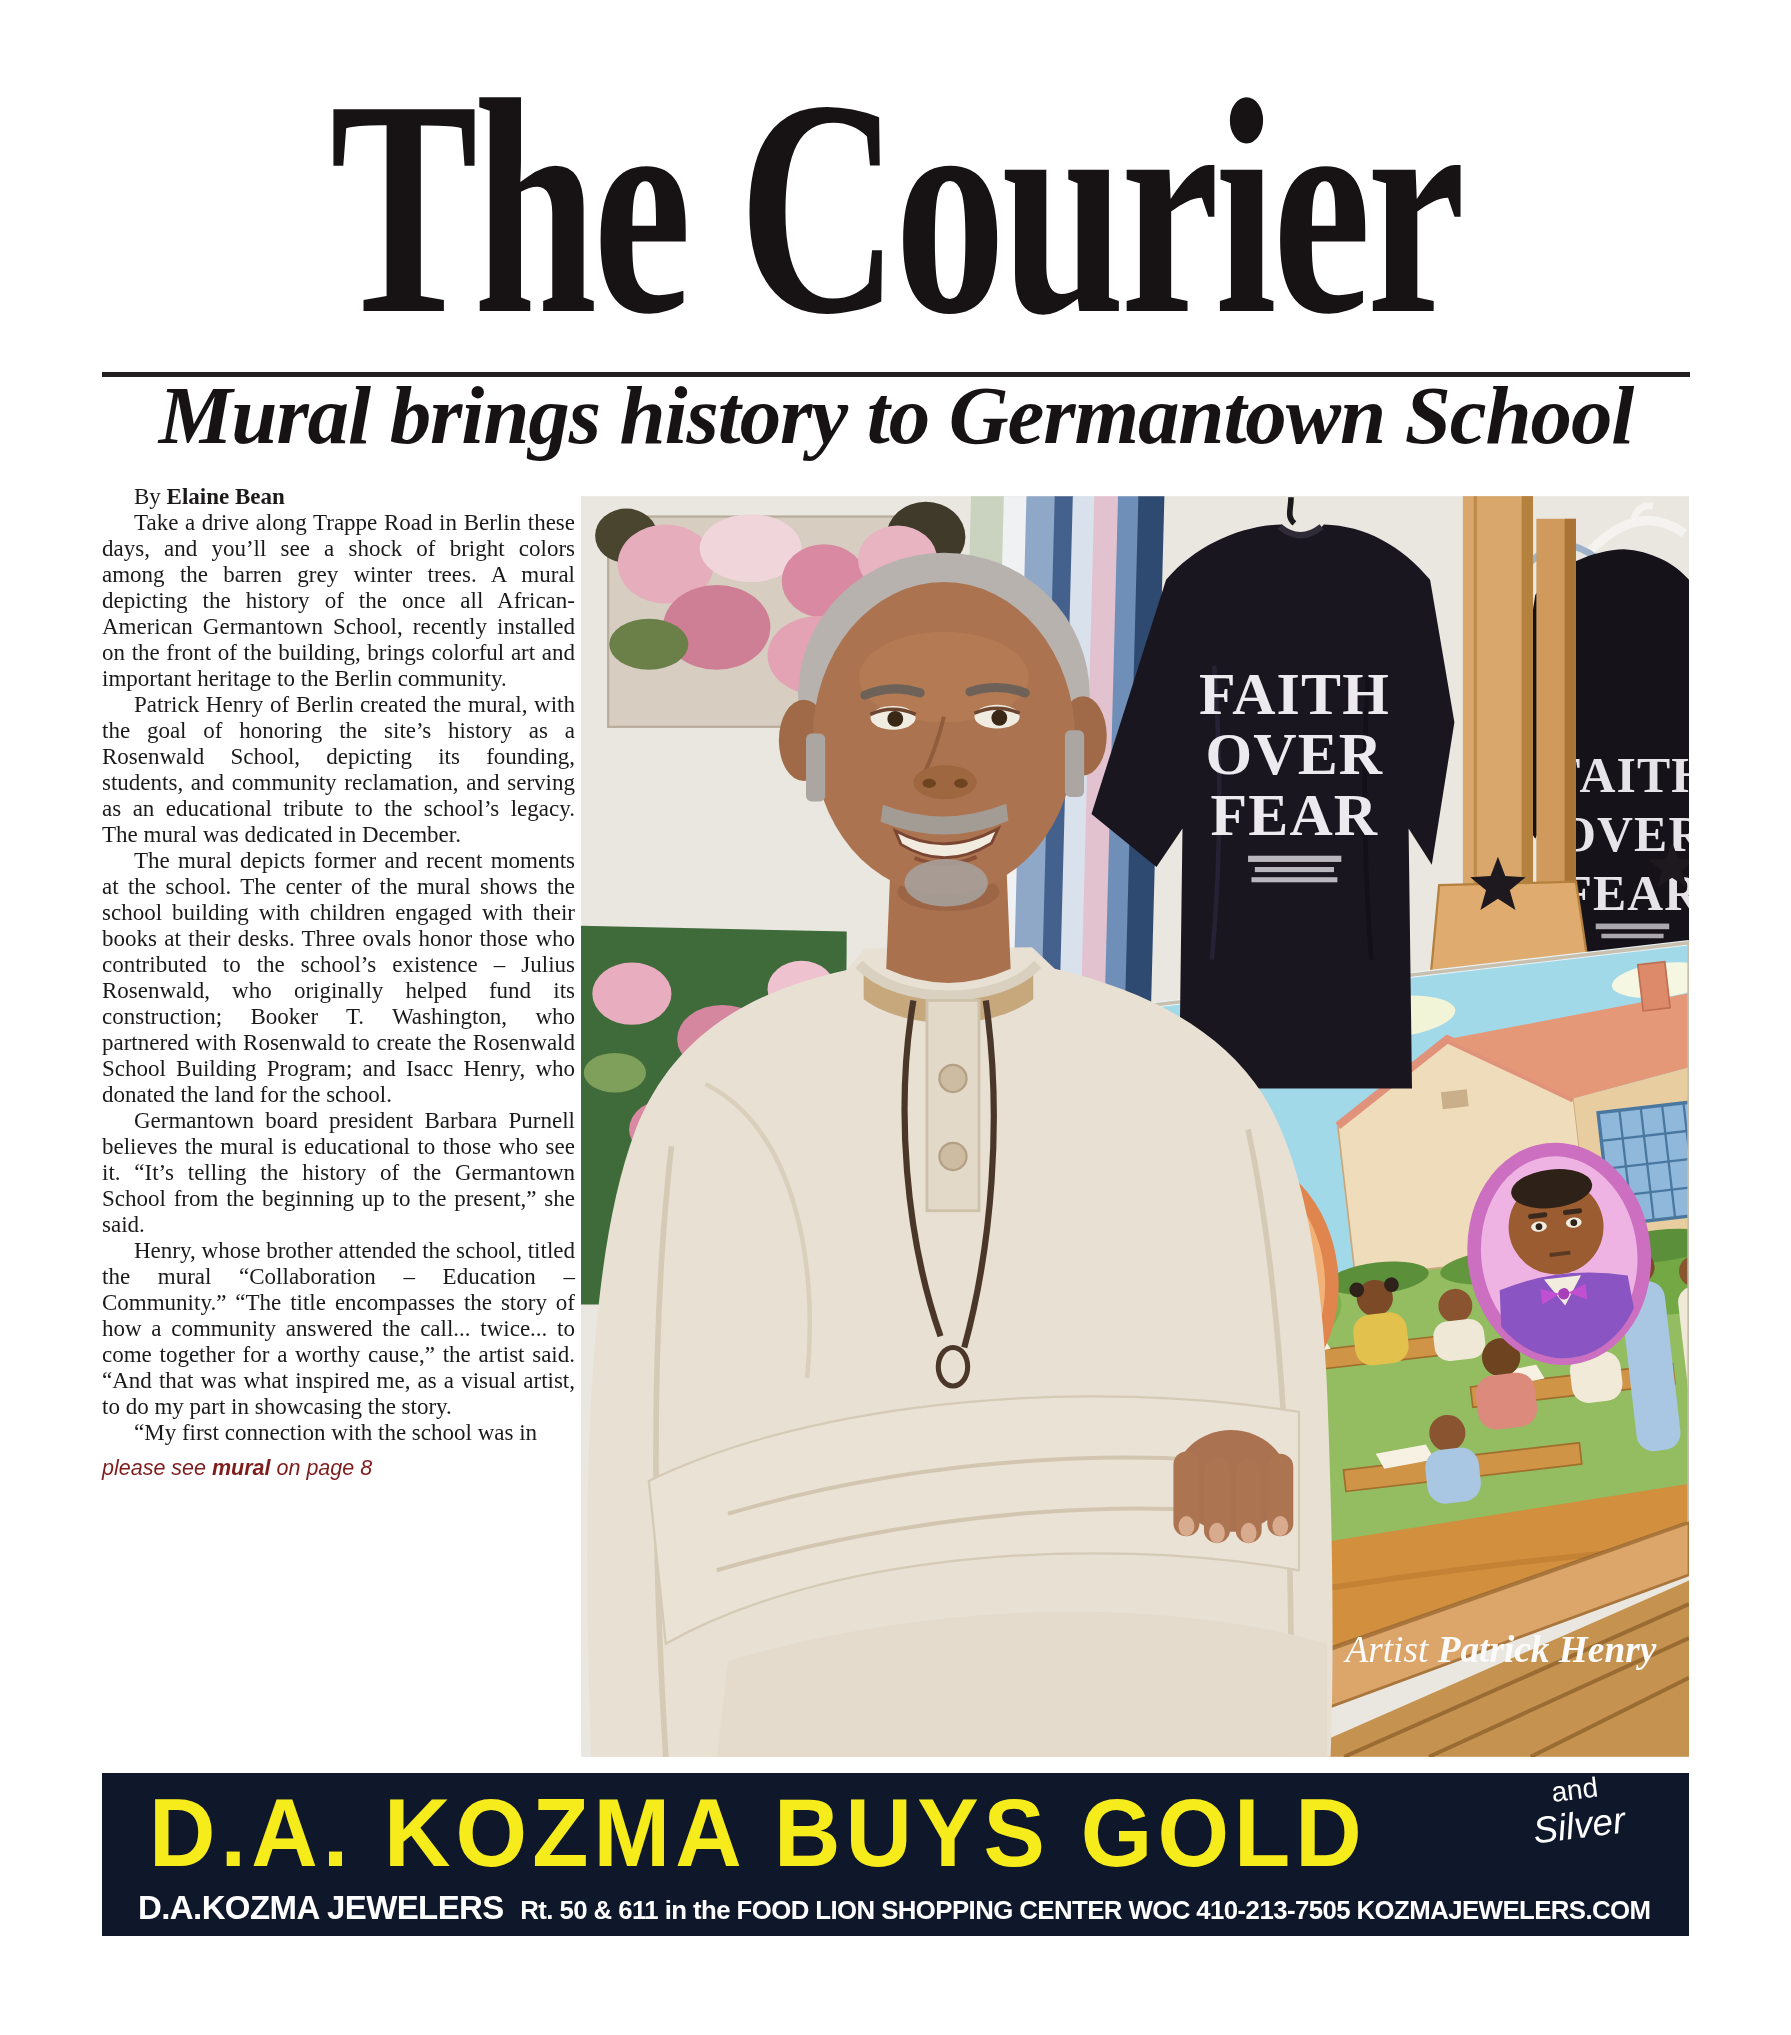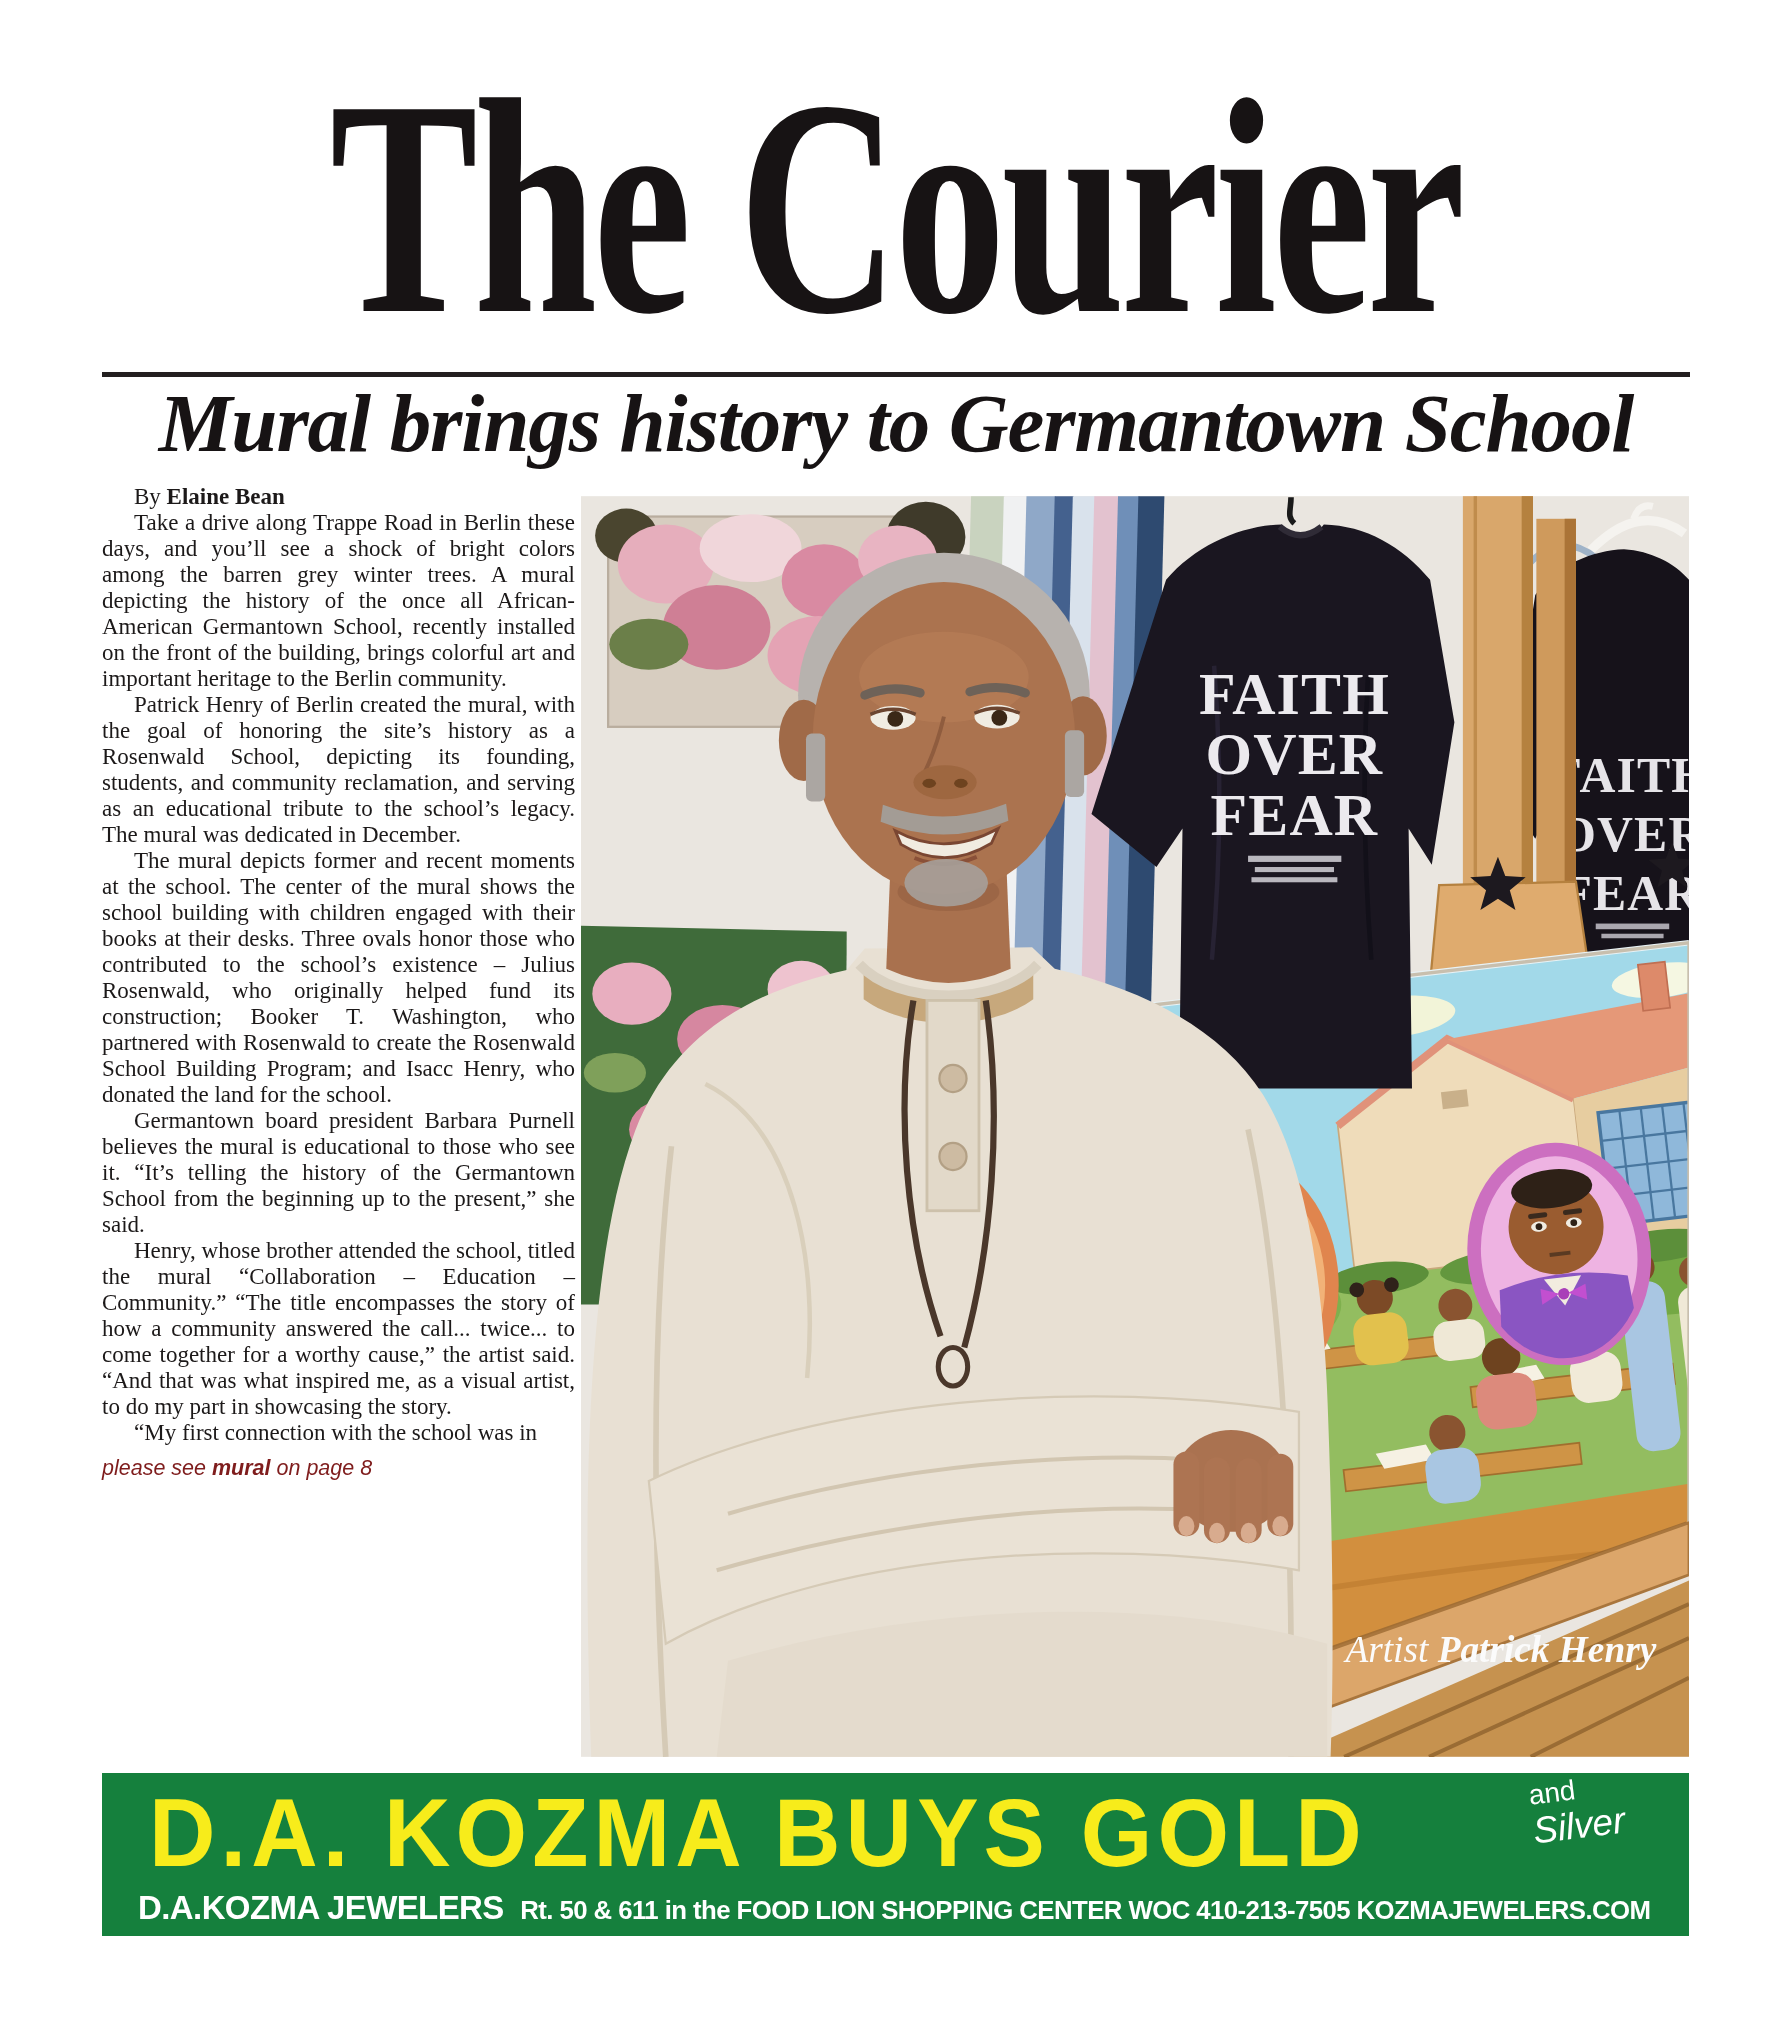--- a/index.html
+++ b/index.html
@@ -11,40 +11,40 @@
   .masthead{position:absolute;left:0;top:54px;width:1791px;text-align:center;white-space:nowrap;}
   .masthead .title{display:inline-block;font-size:308px;line-height:1;font-weight:700;
      letter-spacing:-5.7px;color:#171314;transform:scaleX(0.72);transform-origin:50% 50%;}
   .dateline{position:absolute;left:0;top:338px;width:1791px;text-align:center;
      font-family:"Liberation Sans",sans-serif;font-weight:700;font-size:28px;line-height:1;
      color:#b01d23;}
   .dateline span{display:inline-block;transform:scaleX(0.86);transform-origin:50% 50%;}
   .rule{position:absolute;left:102px;top:372px;width:1588px;height:5.1px;background:#231f20;}
 
   
-  .headline{position:absolute;left:102px;top:382px;width:1588px;text-align:center;
+  .headline{position:absolute;left:102px;top:374px;width:1588px;text-align:center;
      font-size:83px;line-height:1;font-weight:700;font-style:italic;letter-spacing:-1.1px;
      color:#171314;white-space:nowrap;}
 
   
   .column{position:absolute;left:102px;top:484px;width:473px;}
   .byline{font-size:24px;line-height:28px;margin:0 0 4.5px 0;}
   .byline b{font-weight:700;}
   .column p{margin:0;font-size:23px;line-height:26px;text-align:justify;
      text-indent:32px;color:#1c1919;}
   .continuation{margin-top:10.2px;font-family:"Liberation Sans",sans-serif;font-style:italic;
      font-size:21.5px;padding-right:4.5px;color:#7f1d1d;}
   .continuation b{font-weight:700;}
 
   
   .photo{position:absolute;left:581px;top:496px;width:1108px;height:1261px;}
   .photo svg{display:block;width:100%;height:100%;}
 
   
-  .ad{position:absolute;left:102px;top:1773px;width:1587px;height:163px;background:#15803d;overflow:hidden;}
+  .ad{position:absolute;left:102px;top:1773px;width:1587px;height:163px;background:#0f172a;overflow:hidden;text-align:center;}
   .ad-headline{position:absolute;left:47px;top:12.4px;font-family:"Liberation Sans",sans-serif;
      font-weight:700;font-size:92px;line-height:1;letter-spacing:5.1px;color:#f7ec1b;
      white-space:nowrap;transform:scaleY(1.04);transform-origin:left top;}
   .ad-side{position:absolute;left:1425px;top:8px;color:#ffffff;
      font-family:"Liberation Sans",sans-serif;transform:rotate(-7deg);transform-origin:left top;}
   .ad-side .and{font-size:28px;line-height:1.05;display:block;}
   .ad-side .silver{font-size:37px;line-height:1.05;font-style:italic;display:block;margin-top:2.3px;}
   .ad-bottom{position:absolute;left:36px;bottom:9px;display:flex;align-items:baseline;gap:17px;
      font-family:"Liberation Sans",sans-serif;font-weight:700;color:#ffffff;white-space:nowrap;
      transform:scaleX(0.97);transform-origin:left bottom;}

